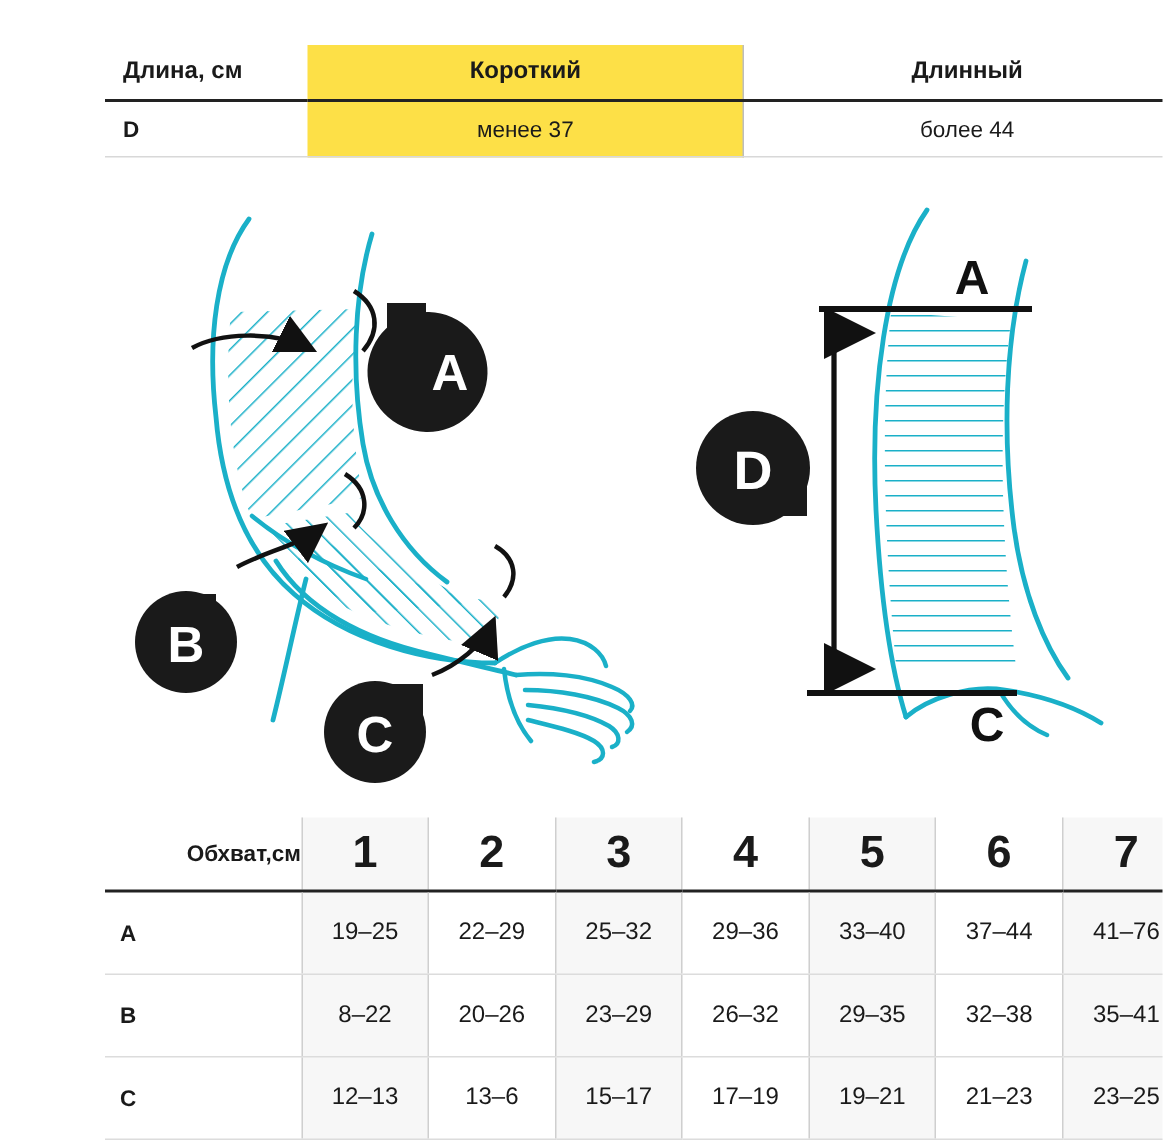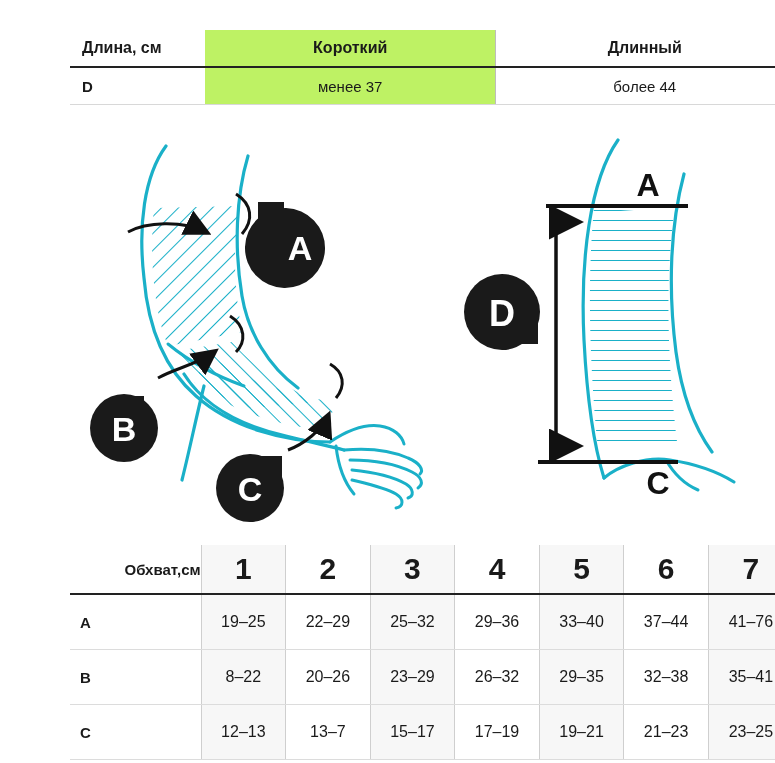--- a/index.html
+++ b/index.html
@@ -47,21 +47,21 @@
     font-size: 15px;
   }
   .top-table .c-label {
     width: 124px;
     text-align: left;
     padding-left: 12px;
     font-weight: bold;
   }
   .top-table .c-short {
     width: 294px;
-    background: #bef264;
+    background: #fde047;
     border-right: 1px solid #bdbdbd;
   }
   .top-table .c-long {
     width: 300px;
   }
   .top-table .row-head .c-label {
     border-bottom: 2px solid #222222;
   }
 
   
@@ -285,21 +285,21 @@
       <td class="shade vsep">23–29</td>
       <td class="vsep">26–32</td>
       <td class="shade vsep">29–35</td>
       <td class="vsep">32–38</td>
       <td class="shade vsep">35–41</td>
     </tr>
 
     <tr class="data">
       <td class="lbl">C</td>
       <td class="shade vsep">12–13</td>
-      <td class="vsep">13–7</td>
+      <td class="vsep">13–6</td>
       <td class="shade vsep">15–17</td>
       <td class="vsep">17–19</td>
       <td class="shade vsep">19–21</td>
       <td class="vsep">21–23</td>
       <td class="shade vsep">23–25</td>
     </tr>
   </tbody>
     </table>
 
 </div>

